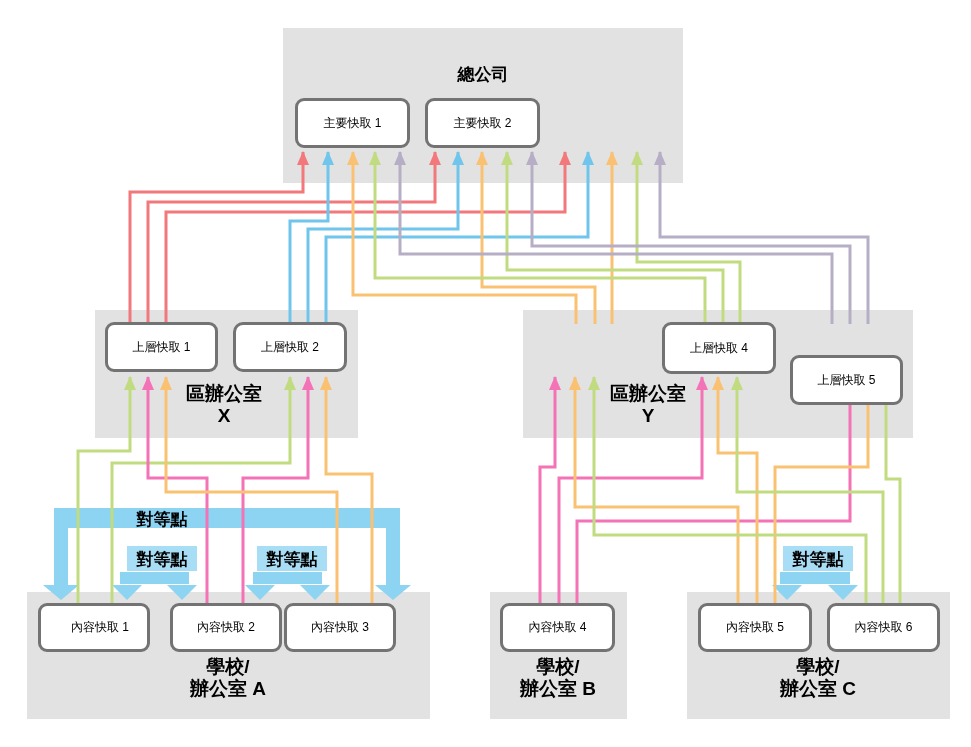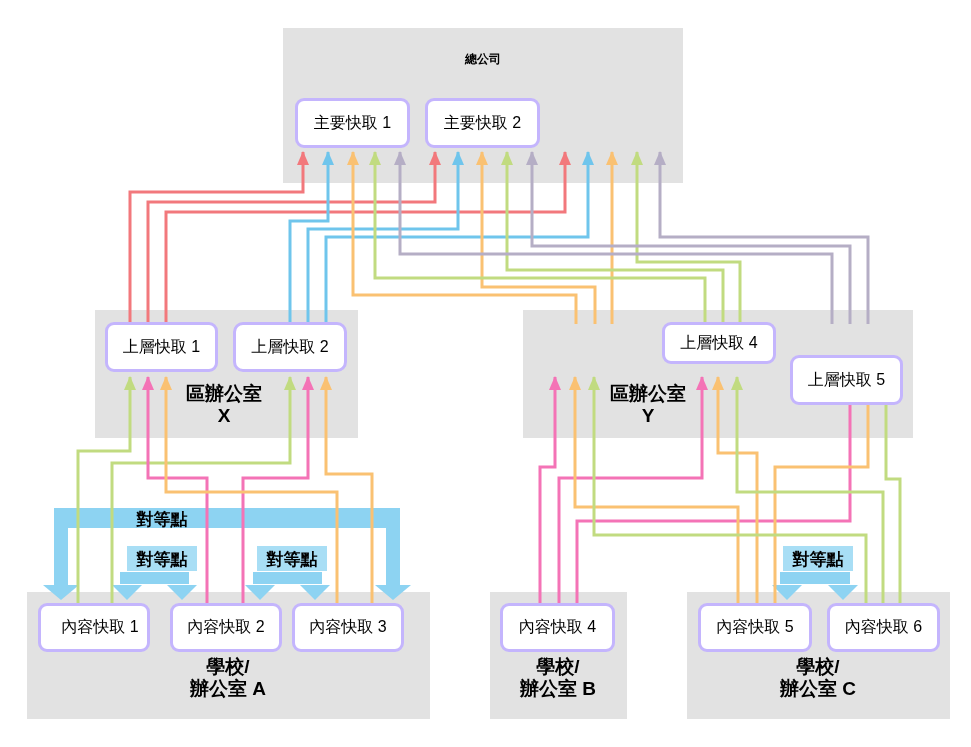--- a/index.html
+++ b/index.html
@@ -5,26 +5,26 @@
   html,body{margin:0;padding:0;background:#fff;}
   .canvas{
     position:relative;width:971px;height:747px;background:#ffffff;
     font-family:"Liberation Sans",sans-serif;overflow:hidden;
   }
   .region{position:absolute;background:#e2e2e2;z-index:1;}
   .region-label{
     position:absolute;transform:translateX(-50%);z-index:2;text-align:center;
     font-weight:bold;color:#000;font-size:19px;line-height:22px;white-space:nowrap;
   }
-  .region-label.big{font-size:12px;}
+  .region-label.big{font-size:17px;margin-top:16px;}
   svg.links{position:absolute;left:0;top:0;z-index:3;pointer-events:none;}
   .node{
-    position:absolute;background:#ffffff;border:3px solid #c4b5fd;border-radius:9px;
+    position:absolute;background:#ffffff;border:3px solid #737373;border-radius:9px;
     display:flex;align-items:center;justify-content:center;
-    font-size:16px;color:#000;z-index:4;box-sizing:border-box;white-space:nowrap;
+    font-size:12px;color:#000;z-index:4;box-sizing:border-box;white-space:nowrap;
   }
   .peer-label-text{
     font-weight:bold;font-size:17px;fill:#000;text-anchor:middle;
     font-family:"Liberation Sans",sans-serif;
   }
 </style>
 </head>
 <body>
 
 <div class="canvas">
@@ -139,21 +139,21 @@
       <polyline points="775,606 775,467 868,467 868,377" fill="none" stroke="#fac172" stroke-width="3" marker-end="url(#ah-orange)"></polyline>
       <polyline points="866,606 866,535 594,535 594,377" fill="none" stroke="#c1db80" stroke-width="3" marker-end="url(#ah-green)"></polyline>
       <polyline points="883,606 883,492 737,492 737,377" fill="none" stroke="#c1db80" stroke-width="3" marker-end="url(#ah-green)"></polyline>
       <polyline points="900,606 900,479 886,479 886,377" fill="none" stroke="#c1db80" stroke-width="3" marker-end="url(#ah-green)"></polyline>
     </svg>
 
 <div class="node" style="left: 295px; top: 98px; width: 115px; height: 50px;">主要快取 1</div>
     <div class="node" style="left: 425px; top: 98px; width: 115px; height: 50px;">主要快取 2</div>
     <div class="node" style="left: 105px; top: 322px; width: 113px; height: 50px;">上層快取 1</div>
     <div class="node" style="left: 233px; top: 322px; width: 114px; height: 50px; border-radius: 10px;">上層快取 2</div>
-    <div class="node" style="left: 662px; top: 322px; width: 114px; height: 42px;">上層快取 4</div>
+    <div class="node" style="left: 662px; top: 322px; width: 114px; height: 52px;">上層快取 4</div>
     <div class="node" style="left: 790px; top: 322px; width: 113px; height: 50px; margin-top: 33px;">上層快取 5</div>
     <div class="node" style="left: 38px; top: 603px; width: 112px; height: 49px; padding-left: 12px;">內容快取 1</div>
     <div class="node" style="left: 170px; top: 603px; width: 112px; height: 49px;">內容快取 2</div>
-    <div class="node" style="left: 292px; top: 603px; width: 112px; height: 49px;">內容快取 3</div>
+    <div class="node" style="left: 284px; top: 603px; width: 112px; height: 49px;">內容快取 3</div>
     <div class="node" style="left: 500px; top: 603px; width: 115px; height: 49px;">內容快取 4</div>
     <div class="node" style="left: 698px; top: 603px; width: 114px; height: 49px;">內容快取 5</div>
     <div class="node" style="left: 827px; top: 603px; width: 113px; height: 49px;">內容快取 6</div>
   </div>
 
 </body></html>

